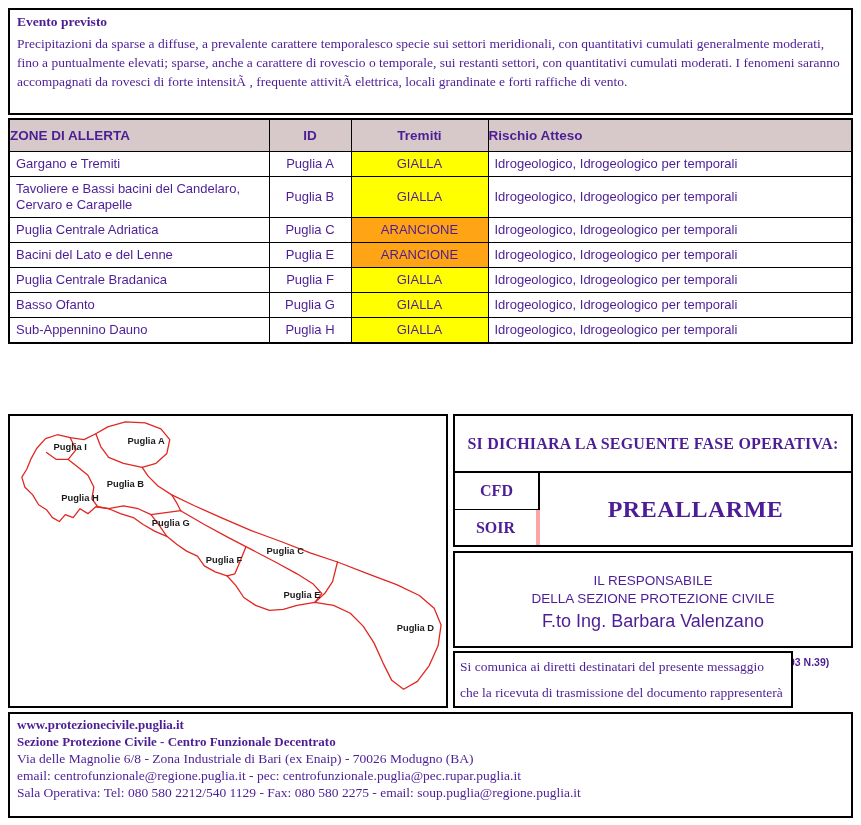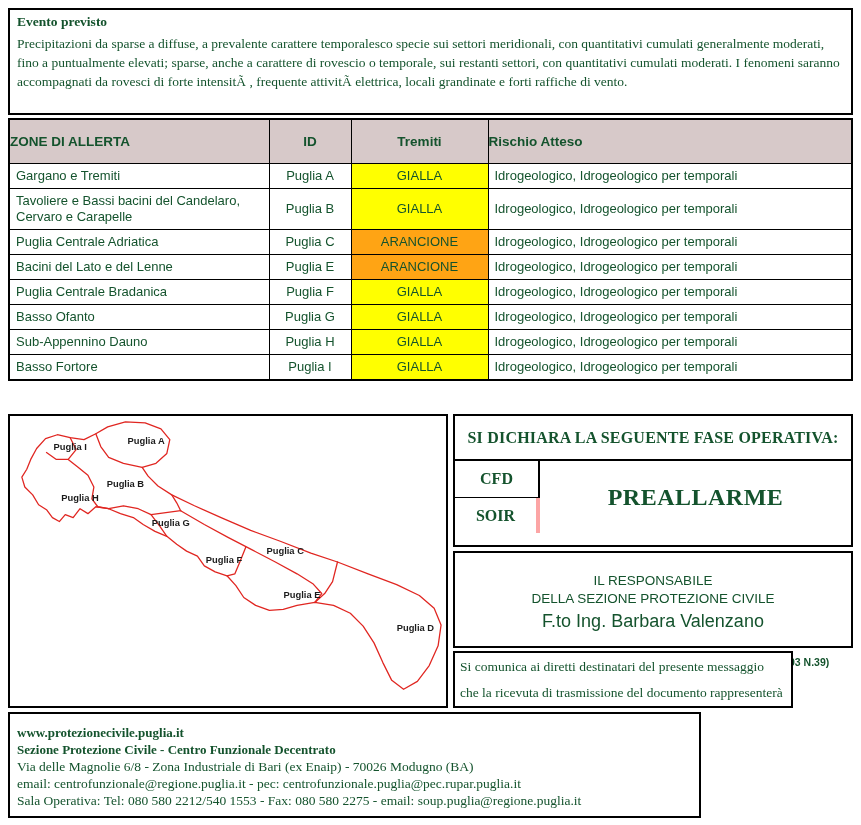--- a/index.html
+++ b/index.html
@@ -1,51 +1,51 @@
 <!DOCTYPE html>
 <html><head>
 <meta charset="utf-8">
 <style>
   * { margin:0; padding:0; box-sizing:border-box; }
   html,body { background:#ffffff; }
   .page {
     position:relative; width:861px; height:825px; background:#fff;
-    font-family:"Liberation Sans", sans-serif; color:#14532d;border-radius:19px;
+    font-family:"Liberation Sans", sans-serif; color:#4c1d95;border-radius:19px;
   }
   .box { position:absolute; border:2px solid #000; background:#fff; }
 
   
   .evento { left:8px; top:8px; width:845px; height:107px; padding:4px 7px;
             font-family:"Liberation Serif", serif; }
   .evento-title { font-weight:bold; font-size:13.5px; margin-bottom:4px; }
   .evento-body  { font-size:13.5px; line-height:19px; }
 
   
   table.alert { position:absolute; left:8px; top:118px; width:845px;
                 border-collapse:collapse; table-layout:fixed;
                 border:2px solid #000; }
   table.alert th, table.alert td { border:1px solid #000; font-size:13px; vertical-align:middle; }
-  table.alert th { height:44px; font-size:13.5px; font-weight:bold; }
+  table.alert th { height:32px; font-size:13.5px; font-weight:bold; }
   table.alert td { padding:4px 6px; line-height:16px; }
   .c-zone   { width:260px; text-align:left; }
   .c-id     { width:82px;  text-align:center; }
   .c-allerta{ width:137px; text-align:center; }
   .c-rischio{ text-align:left; }
   td.c-id, td.c-allerta { text-align:center; }
 
   
   .map-box { left:8px; top:414px; width:440px; height:294px; }
   .map-box svg { position:absolute; left:0; top:0; }
   .map-path { fill:none; stroke-width:1.3; stroke-linejoin:round; stroke-linecap:round; }
   .map-label { font-family:"Liberation Sans", sans-serif; font-size:9.5px; font-weight:bold;
                fill:#1b1b1b; text-anchor:middle; }
 
   
   .fase-box { left:453px; top:414px; width:400px; height:133px; }
-  .fase-title { height:45px; display:flex; align-items:center; justify-content:center;
+  .fase-title { height:57px; display:flex; align-items:center; justify-content:center;
                 border-bottom:2px solid #000; padding:0 4px;
                 font-family:"Liberation Serif", serif; font-weight:bold; font-size:16px;
                 text-align:center; letter-spacing:0.2px; }
   .fase-grid { display:grid; grid-template-columns:85px 1fr; grid-template-rows:37px 35px; height:56px; }
   .fase-cell { display:flex; align-items:center; justify-content:center;
                font-family:"Liberation Serif", serif; font-weight:bold; font-size:16px; }
   .cell-cfd  { border-bottom:1px solid #000; border-right:2px solid #000; }
   .cell-soir { border-right:4px solid #fca5a5; }
   .cell-fase { grid-column:2; grid-row:1 / span 2; font-size:24px; letter-spacing:0.5px; }
 
@@ -53,21 +53,21 @@
   .resp-box { left:453px; top:551px; width:400px; height:97px; text-align:center; padding-top:19px; }
   .resp-role { font-size:13.5px; line-height:18px; }
   .resp-name { font-size:18px; margin-top:3px; }
   .resp-note { font-size:10.5px; font-weight:bold; margin-top:24px; }
 
   
   .notif-box { left:453px; top:651px; width:340px; height:57px; padding:1px 5px;
                font-family:"Liberation Serif", serif; font-size:13.5px; line-height:26px; }
 
   
-  .footer-box { left:8px; top:712px; width:693px; height:106px; padding:10px 7px;
+  .footer-box { left:8px; top:712px; width:845px; height:106px; padding:2px 7px;
                 font-family:"Liberation Serif", serif; }
   .footer-line { font-size:13.5px; line-height:17px; }
   .footer-line.bold { font-weight:bold; font-size:13px; }
 </style>
 </head>
 <body>
 
 <div class="page">
 
   <div class="box evento">
@@ -117,26 +117,20 @@
         </tr>
         <tr>
           <td class="c-zone">Basso Ofanto</td>
           <td class="c-id">Puglia G</td>
           <td class="c-allerta" style="background: rgb(255, 255, 0);">GIALLA</td>
           <td class="c-rischio">Idrogeologico, Idrogeologico per temporali</td>
         </tr>
         <tr>
           <td class="c-zone">Sub-Appennino Dauno</td>
           <td class="c-id">Puglia H</td>
-          <td class="c-allerta" style="background: rgb(255, 255, 0);">GIALLA</td>
-          <td class="c-rischio">Idrogeologico, Idrogeologico per temporali</td>
-        </tr>
-        <tr>
-          <td class="c-zone">Basso Fortore</td>
-          <td class="c-id">Puglia I</td>
           <td class="c-allerta" style="background: rgb(255, 255, 0);">GIALLA</td>
           <td class="c-rischio">Idrogeologico, Idrogeologico per temporali</td>
         </tr>
       </tbody>
   </table>
 
   <div class="box map-box">
     <svg width="436" height="290" viewBox="0 0 440 294" xmlns="http://www.w3.org/2000/svg">
       <g>
         <path class="map-path" d="M 20 44 L 26 33 L 35 23 L 47 19 L 60 22 L 74 24 L 86 18
@@ -192,16 +186,16 @@
     <div class="resp-note">(Firma autografa omessa ai sensi dell’Art.3, C.2 D.Lgs 12/02/1993 N.39)</div>
   </div>
 
   <div class="box notif-box">Si comunica ai diretti destinatari del presente messaggio che la ricevuta di trasmissione del documento rappresenterà la certificazione dell'avvenuta notifica.</div>
 
   <div class="box footer-box">
       <div class="footer-line bold">www.protezionecivile.puglia.it</div>
       <div class="footer-line bold">Sezione Protezione Civile - Centro Funzionale Decentrato</div>
       <div class="footer-line">Via delle Magnolie 6/8 - Zona Industriale di Bari (ex Enaip) - 70026 Modugno (BA)</div>
       <div class="footer-line">email: centrofunzionale@regione.puglia.it - pec: centrofunzionale.puglia@pec.rupar.puglia.it</div>
-      <div class="footer-line">Sala Operativa: Tel: 080 580 2212/540 1553 - Fax: 080 580 2275 - email: soup.puglia@regione.puglia.it</div>
+      <div class="footer-line">Sala Operativa: Tel: 080 580 2212/540 1129 - Fax: 080 580 2275 - email: soup.puglia@regione.puglia.it</div>
     </div>
 
 </div>
 
 </body></html>

